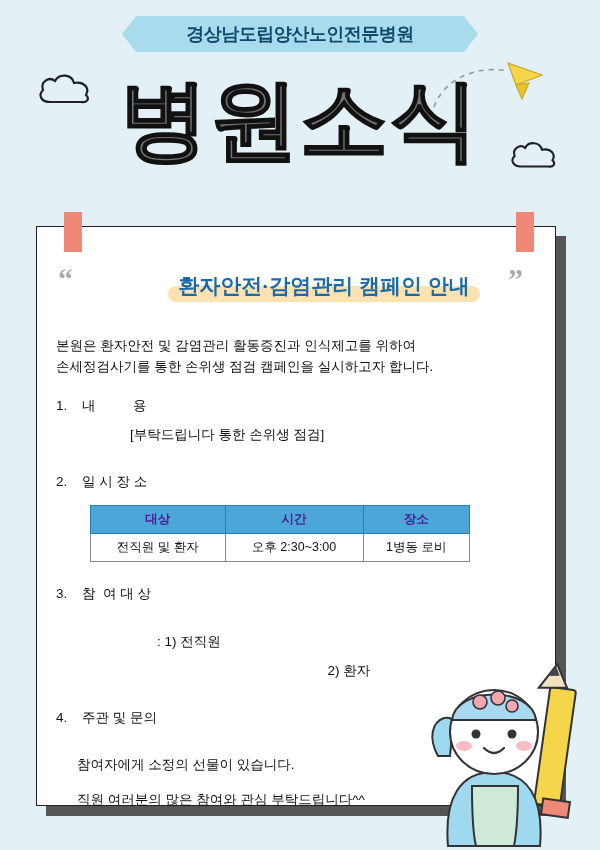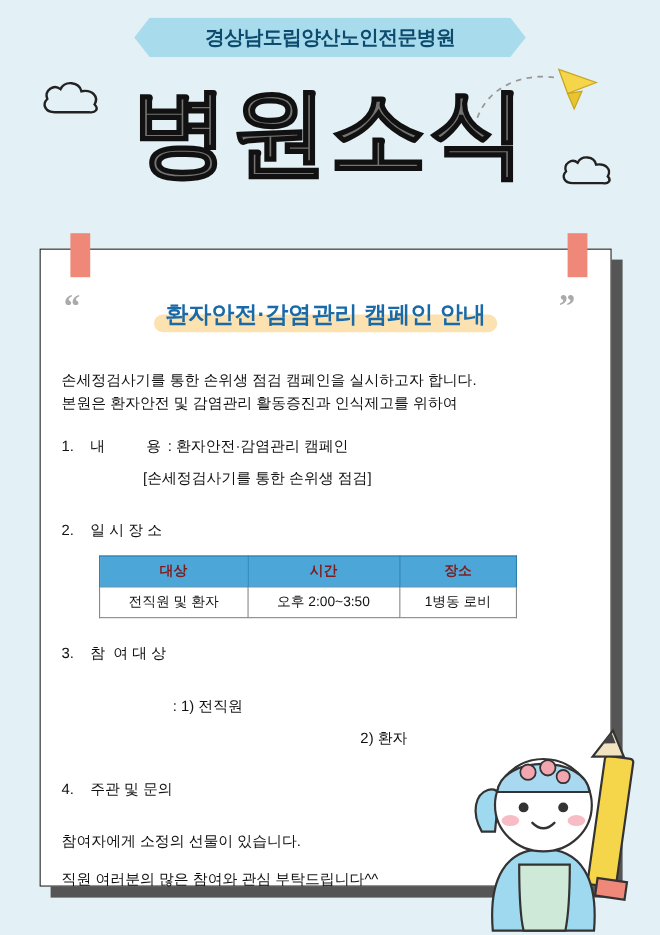--- a/index.html
+++ b/index.html
@@ -99,20 +99,21 @@
   .quote.open { left: 58px; top: 262px; }
   .quote.close { left: 508px; top: 262px; }
 
   
   .subtitle-wrap {
     position: absolute;
     left: 36px;
     top: 270px;
     width: 520px;
     text-align: center;
+    padding-left: 28px;
   }
   .subtitle-hl {
     display: inline-block;
     position: relative;
     font-size: 21px;
     font-weight: bold;
     color: #1a6aa8;
     padding: 2px 10px;
   }
   .subtitle-hl::before {
@@ -154,34 +155,34 @@
 
   
   table.camp-table {
     border-collapse: collapse;
     margin: 12px 0 0 34px;
     width: 380px;
     font-size: 12.5px;
   }
   table.camp-table th {
     background: #4da6d8;
-    color: #7f1d1d;
+    color: #4c1d95;
     border: 1px solid #2b7fae;
     padding: 4px 0;
     font-weight: bold;
   }
   table.camp-table td {
     border: 1px solid #888;
     padding: 4px 10px;
     text-align: center;
     color: #111;
   }
 
   .closing { margin-top: 26px; font-size: 13.5px; }
-  .closing div { margin-bottom: 14px; }
+  .closing div { margin-bottom: 14px; margin-left: 21px; }
 
   
   .mascot {
     position: absolute;
     right: 8px;
     bottom: 0px;
     width: 190px;
     height: 190px;
   }
 </style>
@@ -224,31 +225,30 @@
 
 <div class="subtitle-wrap">
   <span class="subtitle-hl">
     <span>환자안전·감염관리 캠페인 안내</span>
   </span>
 </div>
 
 <div class="body">
 
   <div class="intro">
+    <div>본원은 환자안전 및 감염관리 활동증진과 인식제고를 위하여</div>
     <div>손세정검사기를 통한 손위생 점검 캠페인을 실시하고자 합니다.</div>
-    <div>본원은 환자안전 및 감염관리 활동증진과 인식제고를 위하여</div>
   </div>
 
   <div class="item">
     <div class="item-row">
       <span class="num">1.</span>
       <span class="label">내          용</span>
-      <span style="margin-left:6px;">: 환자안전·감염관리 캠페인</span>
     </div>
-    <div class="sub-line">[손세정검사기를 통한 손위생 점검]</div>
+    <div class="sub-line">[부탁드립니다 통한 손위생 점검]</div>
   </div>
 
   <div class="spacer-22"></div>
 
   <div class="item">
     <div class="item-row">
       <span class="num">2.</span>
       <span class="label">일 시 장 소</span>
     </div>
   </div>
@@ -257,21 +257,21 @@
     <thead>
       <tr>
         <th>대상</th>
         <th>시간</th>
         <th>장소</th>
       </tr>
     </thead>
     <tbody>
       <tr>
         <td>전직원 및 환자</td>
-        <td>오후 2:00~3:50</td>
+        <td>오후 2:30~3:00</td>
         <td>1병동 로비</td>
       </tr>
     </tbody>
   </table>
 
   <div class="spacer-22"></div>
 
   <div class="item">
     <div class="item-row">
       <span class="num">3.</span>

